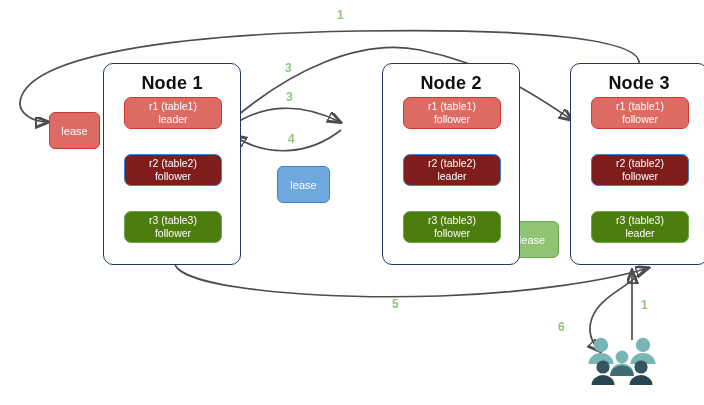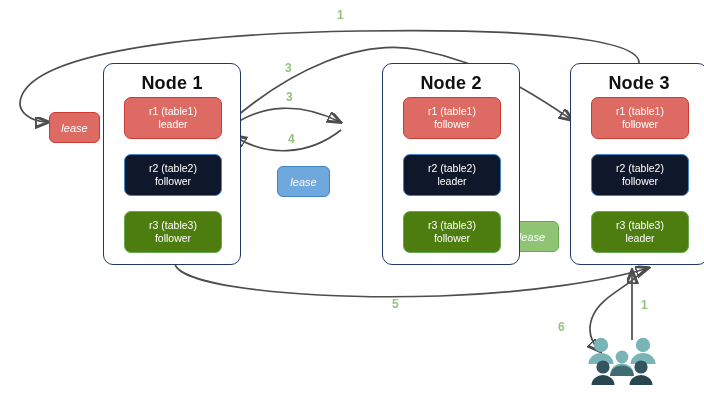--- a/index.html
+++ b/index.html
@@ -31,46 +31,45 @@
     font-size:18px;
     font-weight:bold;
     color:#111111;
     letter-spacing:.2px;
   }
   .replica{
     position:absolute;
     box-sizing:border-box;
     left:20px;
     width:98px;
-    height:42px;
+    height:32px;
     border-radius:7px;
     display:flex;
     flex-direction:column;
     align-items:center;
     justify-content:center;
     color:#ffffff;
     font-size:10.5px;
     line-height:13px;
     text-align:center;
   }
   .rep-red  {background:#dd6b63;border:1.5px solid #cc3b33;}
-  .rep-blue {background:#0f172a;border:1.5px solid #3d85c6;}
+  .rep-blue {background:#7f1d1d;border:1.5px solid #3d85c6;}
   .rep-green{background:#4d7c0f;border:1.5px solid #6aa84f;}
   .rep-line{display:block;white-space:nowrap;}
 
   
   .lease{
     position:absolute;
     box-sizing:border-box;
     border-radius:6px;
     display:flex;align-items:center;justify-content:center;
     color:#ffffff;
     font-size:11px;
-    height:31px;
-    font-style:italic;
+    height:37px;
   }
   .lease-red  {background:#dd6b63;border:1.5px solid #cc3b33;}
   .lease-blue {background:#6fa8dc;border:1.5px solid #3d85c6;}
   .lease-green{background:#8fc475;border:1.5px solid #6aa84f;}
 
   
   .step{
     position:absolute;
     font-size:12px;
     font-weight:bold;

